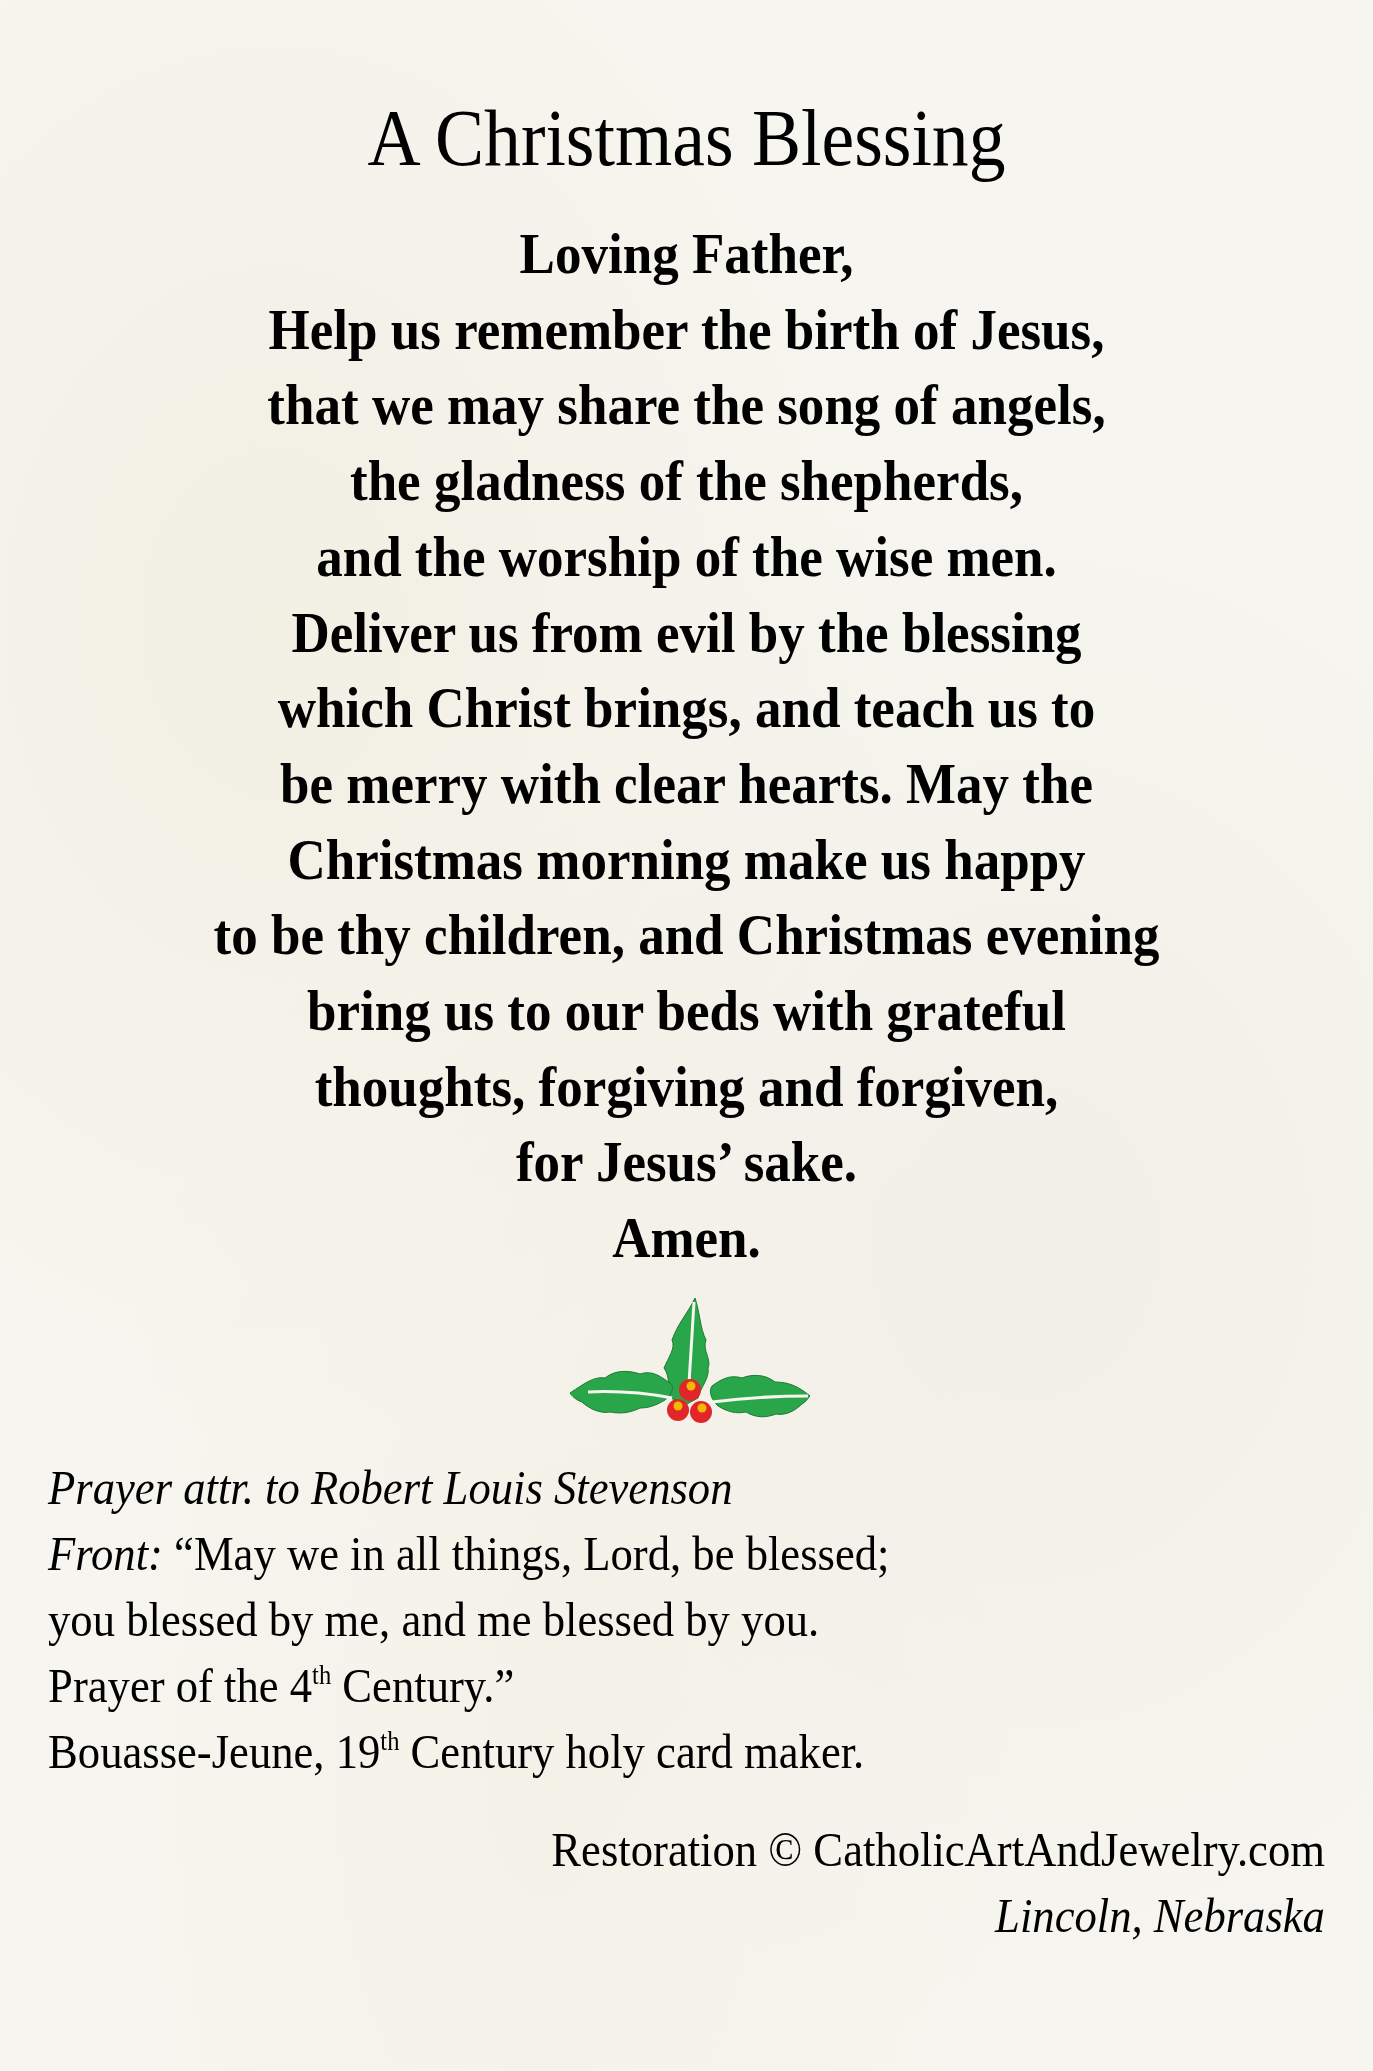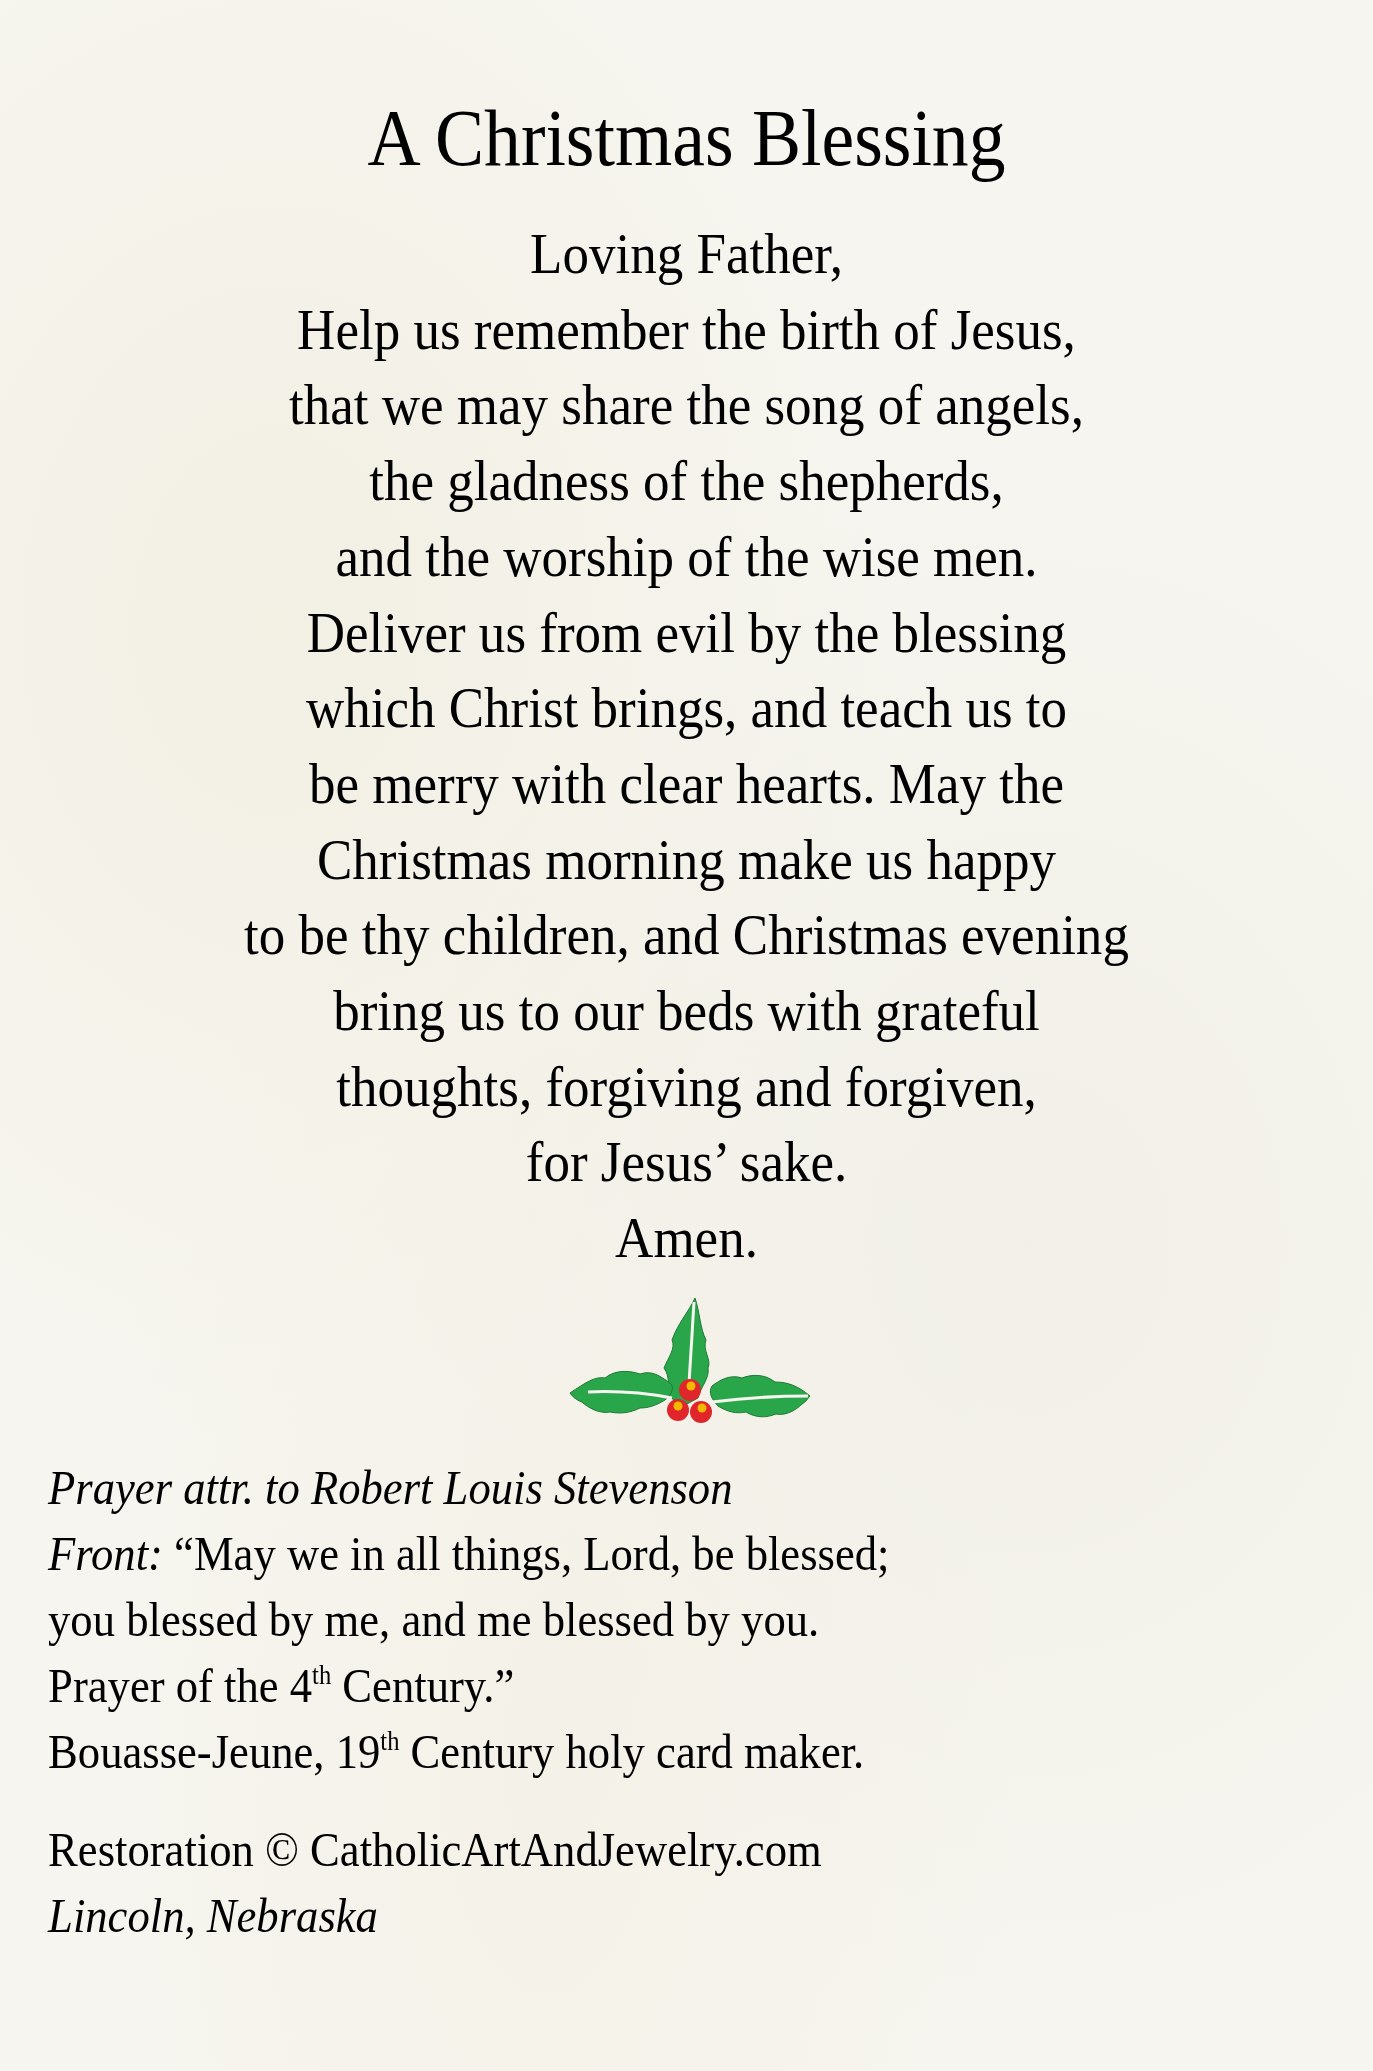--- a/index.html
+++ b/index.html
@@ -15,34 +15,34 @@
     position:relative;
   }
   .card { position:absolute; left:0; top:0; width:1373px; height:2071px; }
   .title {
     position:absolute; left:0; width:1373px; top:88px;
     text-align:center; font-size:80px; line-height:100px;
     transform:scaleX(0.92);
   }
   .prayer {
     position:absolute; left:0; width:1373px; top:216px;
-    text-align:center; font-size:57px; line-height:75.7px;
+    text-align:center; font-size:57px; line-height:75.7px;font-weight:bold;
   }
   .prayer div { white-space:nowrap; transform:scaleX(0.93); }
   .holly { position:absolute; left:560px; top:1278px; width:260px; height:156px; }
   .footer {
     position:absolute; left:0; width:1373px; top:1455px;
     font-size:48px; line-height:66px;
   }
   .footer div { white-space:nowrap; transform:scaleX(0.93); }
   .italic { font-style:italic; }
   sup { font-size:0.55em; line-height:0; vertical-align:0.7em; }
   .credit {
     position:absolute; left:0; width:1373px; top:1817px;
-    text-align:left; font-size:48px; line-height:66px;
+    text-align:right; font-size:48px; line-height:66px;
   }
   .credit div { white-space:nowrap; transform:scaleX(0.93); }
 </style>
 </head>
 <body>
 
 <div class="card">
 
   <div class="title">A Christmas Blessing</div>
 

